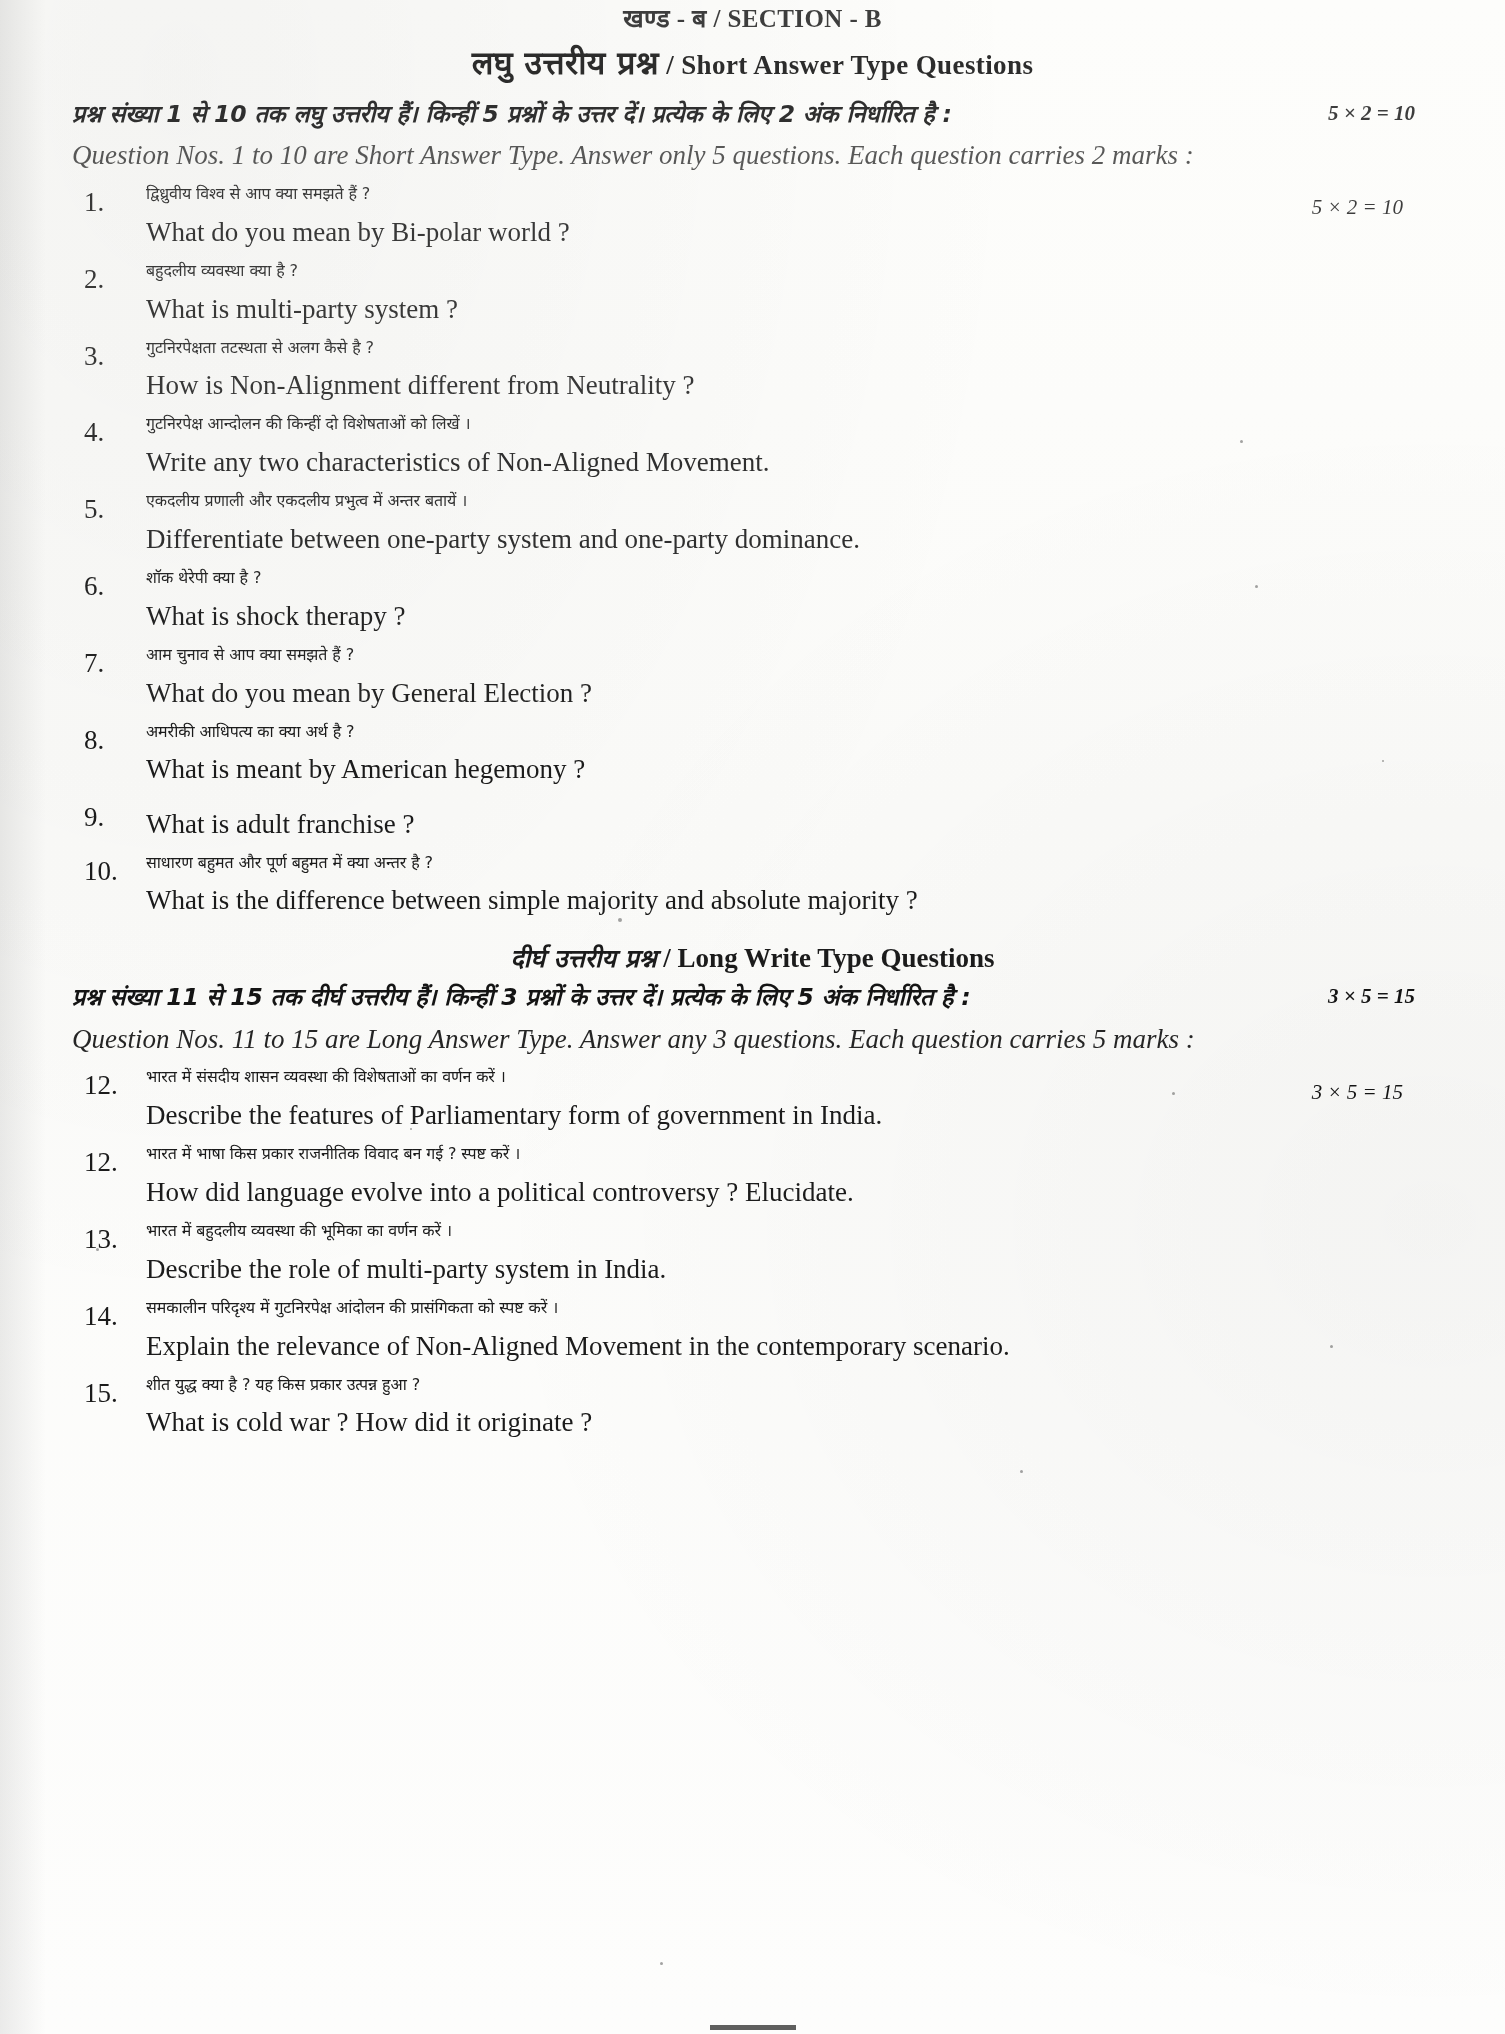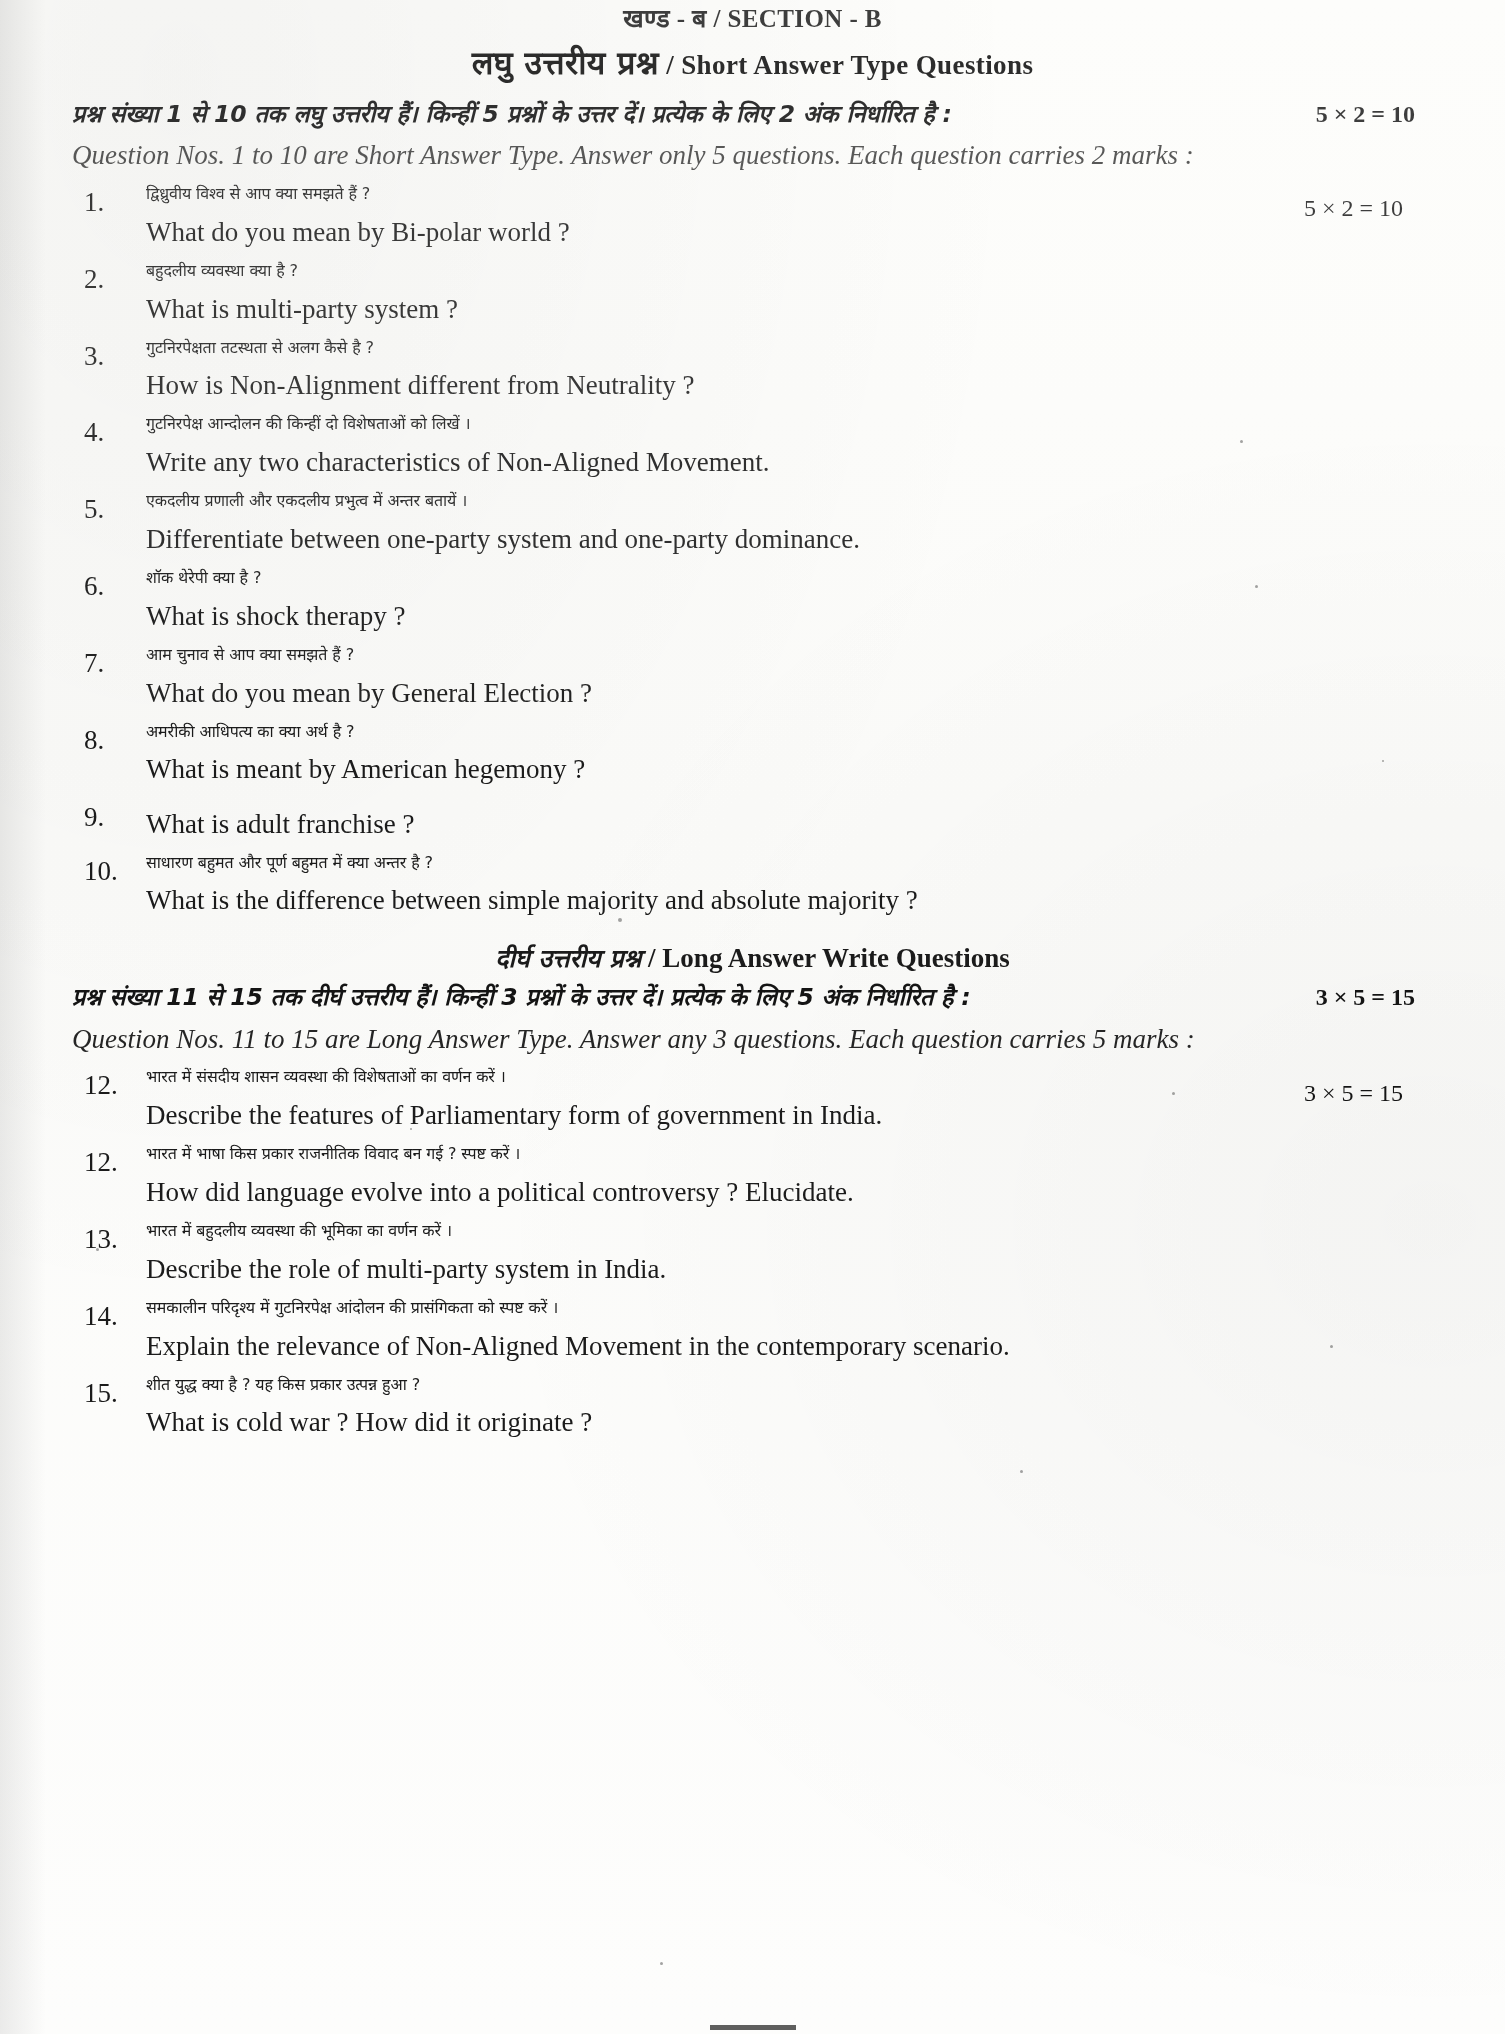--- a/index.html
+++ b/index.html
@@ -82,21 +82,22 @@
     font-size: 27px;
     font-style: italic;
     line-height: 1.28;
     margin-top: 8px;
     text-align: justify;
     max-width: 1285px;
     opacity: 0.92;
   }
   .marks {
     font-weight: bold;
-    font-size: 24px;
+    font-size: 21px;
+    font-style: italic;
     white-space: nowrap;
   }
   .marks-top {
     position: absolute;
     right: 18px;
     top: 2px;
   }
   .marks-bottom {
     position: absolute;
     right: 30px;
@@ -256,21 +257,21 @@
         <div class="qbody">
           <div class="q-hi">साधारण बहुमत और पूर्ण बहुमत में क्या अन्तर है ?</div>
           <div class="q-en">What is the difference between simple majority and absolute majority ?</div>
         </div>
       </div>
     </div>
 
   <div class="long-head deg4">
     <span class="hi">दीर्घ उत्तरीय प्रश्न</span>
     <span>/</span>
-    <span>Long Answer Write Questions</span>
+    <span>Long Write Type Questions</span>
   </div>
 
   <div class="instr instr2">
     <div class="instr-hi">प्रश्न संख्या 11 से 15 तक दीर्घ उत्तरीय हैं। किन्हीं 3 प्रश्नों के उत्तर दें। प्रत्येक के लिए 5 अंक निर्धारित है :</div>
     <div class="marks marks-top">3 × 5 = 15</div>
     <div class="instr-en">Question Nos. 11 to 15 are Long Answer Type. Answer any 3 questions. Each question carries 5 marks :</div>
     <div class="marks marks-bottom">3 × 5 = 15</div>
   </div>
 
   <div class="qlist" id="long-answer-list">

